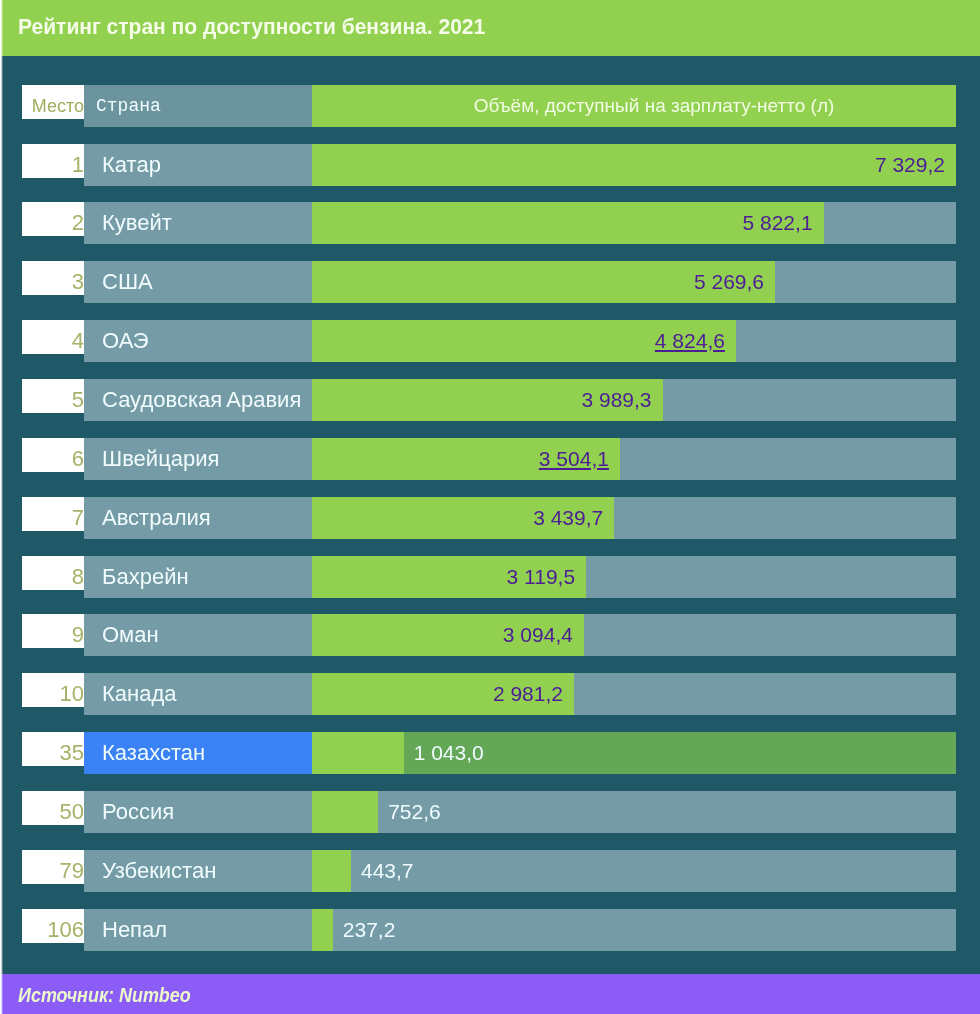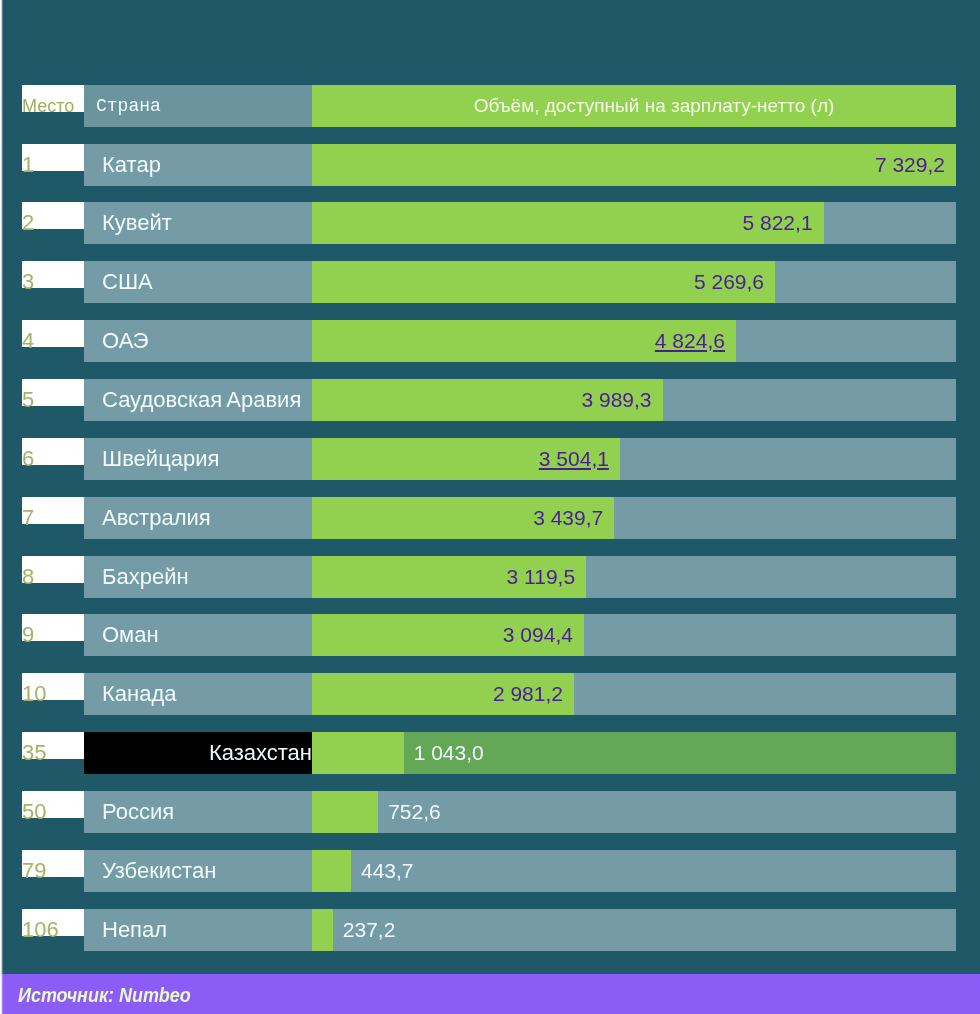--- a/index.html
+++ b/index.html
@@ -12,45 +12,48 @@
               font-size:22px;font-weight:bold;color:#f4fce8;white-space:nowrap;
               transform:scaleX(0.955);transform-origin:left center;}
   .footer-bar{position:absolute;left:0;top:974px;width:980px;height:56px;background:#8b5cf6;}
   .footer-text{position:absolute;display:block;left:18px;top:0px;height:42px;line-height:42px;
                font-size:19.5px;font-style:italic;font-weight:bold;color:#eaf8cb;white-space:nowrap;
                transform:scaleX(0.92);transform-origin:left center;}
   .left-edge{position:absolute;left:0;top:0;width:3px;height:1014px;
               background:linear-gradient(to right,#ffffff 0px,#ffffff 1px,rgba(255,255,255,0) 3px);}
 
   .row{position:absolute;left:0;height:42px;}
-  .rank{position:absolute;left:22px;width:62px;height:27px;background:#ffffff;
-        color:#a6b268;font-size:22px;text-align:left;line-height:42px;}
+  .rank{position:absolute;left:22px;width:62px;height:34px;background:#ffffff;
+        color:#a6b268;font-size:22px;text-align:right;line-height:42px;}
   .country{position:absolute;left:84px;width:228px;height:42px;background:#759ca6;
            color:#f1fcfe;font-size:22px;font-weight:normal;line-height:42px;padding-left:18px;word-spacing:-2px;
            box-sizing:border-box;white-space:nowrap;}
   .track{position:absolute;left:312px;width:644px;height:42px;background:#759ca6;}
   .bar{position:absolute;left:0;top:0;height:42px;background:#92d050;}
   .vlabel{position:absolute;top:0;height:42px;line-height:42px;font-size:21px;white-space:nowrap;}
   .vlabel.inside{color:#4c1d95;right:11px;}
   .vlabel.outside{color:#f0fcff;}
 
-  .row.hl .country{background:#000000;text-align:right;}
+  .row.hl .country{background:#3b82f6;}
   .row.hl .track{background:#64a857;}
 
   .row.head .rank{color:#9fae5d;font-size:18px;}
   .row.head .country{background:#6b949e;font-size:18px;padding-left:12px;font-family:Liberation Mono, monospace;}
   .row.head .track{background:#92d050;}
   .row.head .htitle{position:absolute;left:0;top:0;width:644px;height:42px;line-height:42px;
         text-align:center;color:#f2fde4;font-size:19px;padding-left:40px;box-sizing:border-box;border-radius:15px;}
 </style>
 </head>
 <body>
 
 <div id="page">
 
+  <div class="title-bar">
+    <span class="title-text">Рейтинг стран по доступности бензина. 2021</span>
+  </div>
 
   <div id="rows">
 
     <div class="row head" style="top: 85px;">
       <div class="rank">Место</div>
       <div class="country">Страна</div>
       <div class="track">
         <div class="htitle">Объём, доступный на зарплату-нетто (л)</div>
       </div>
     </div>

